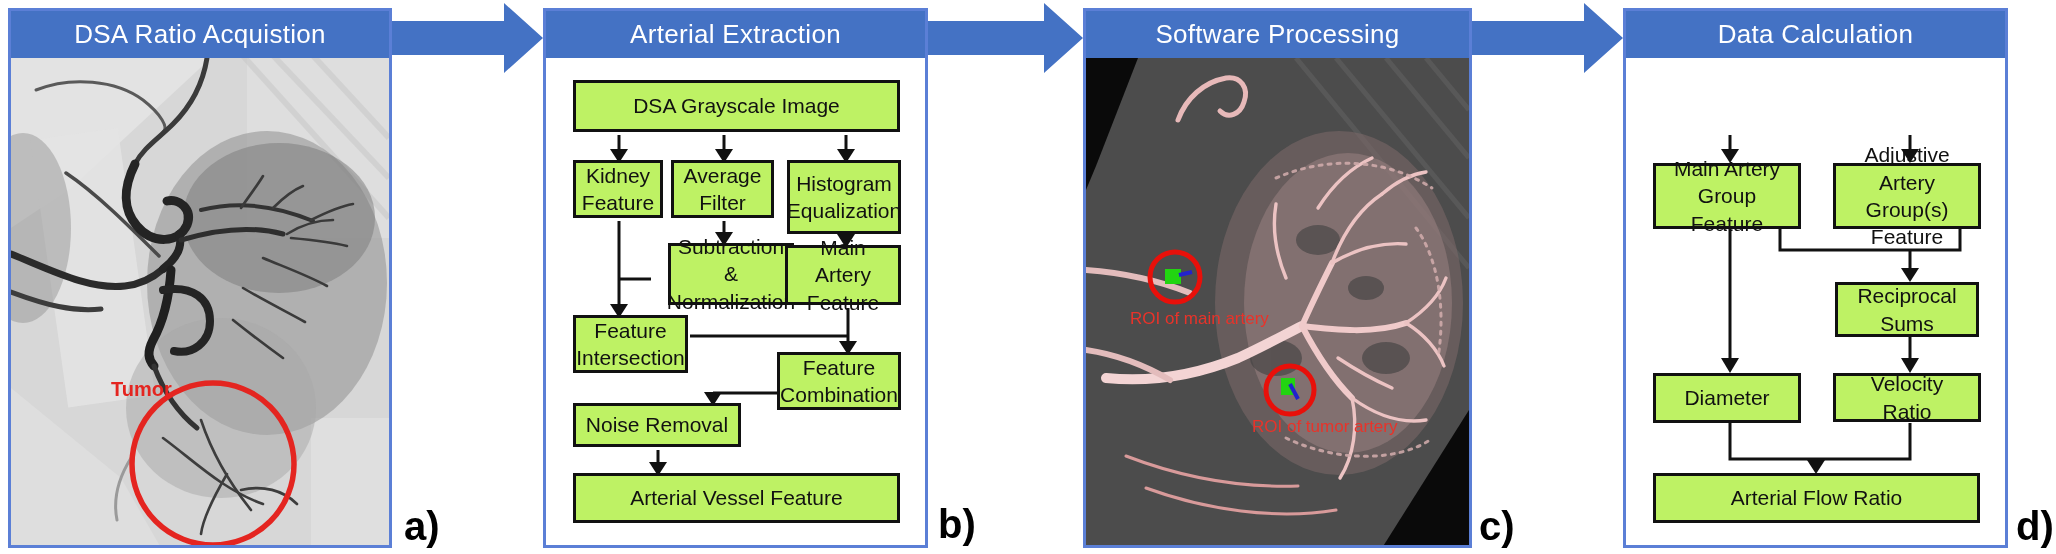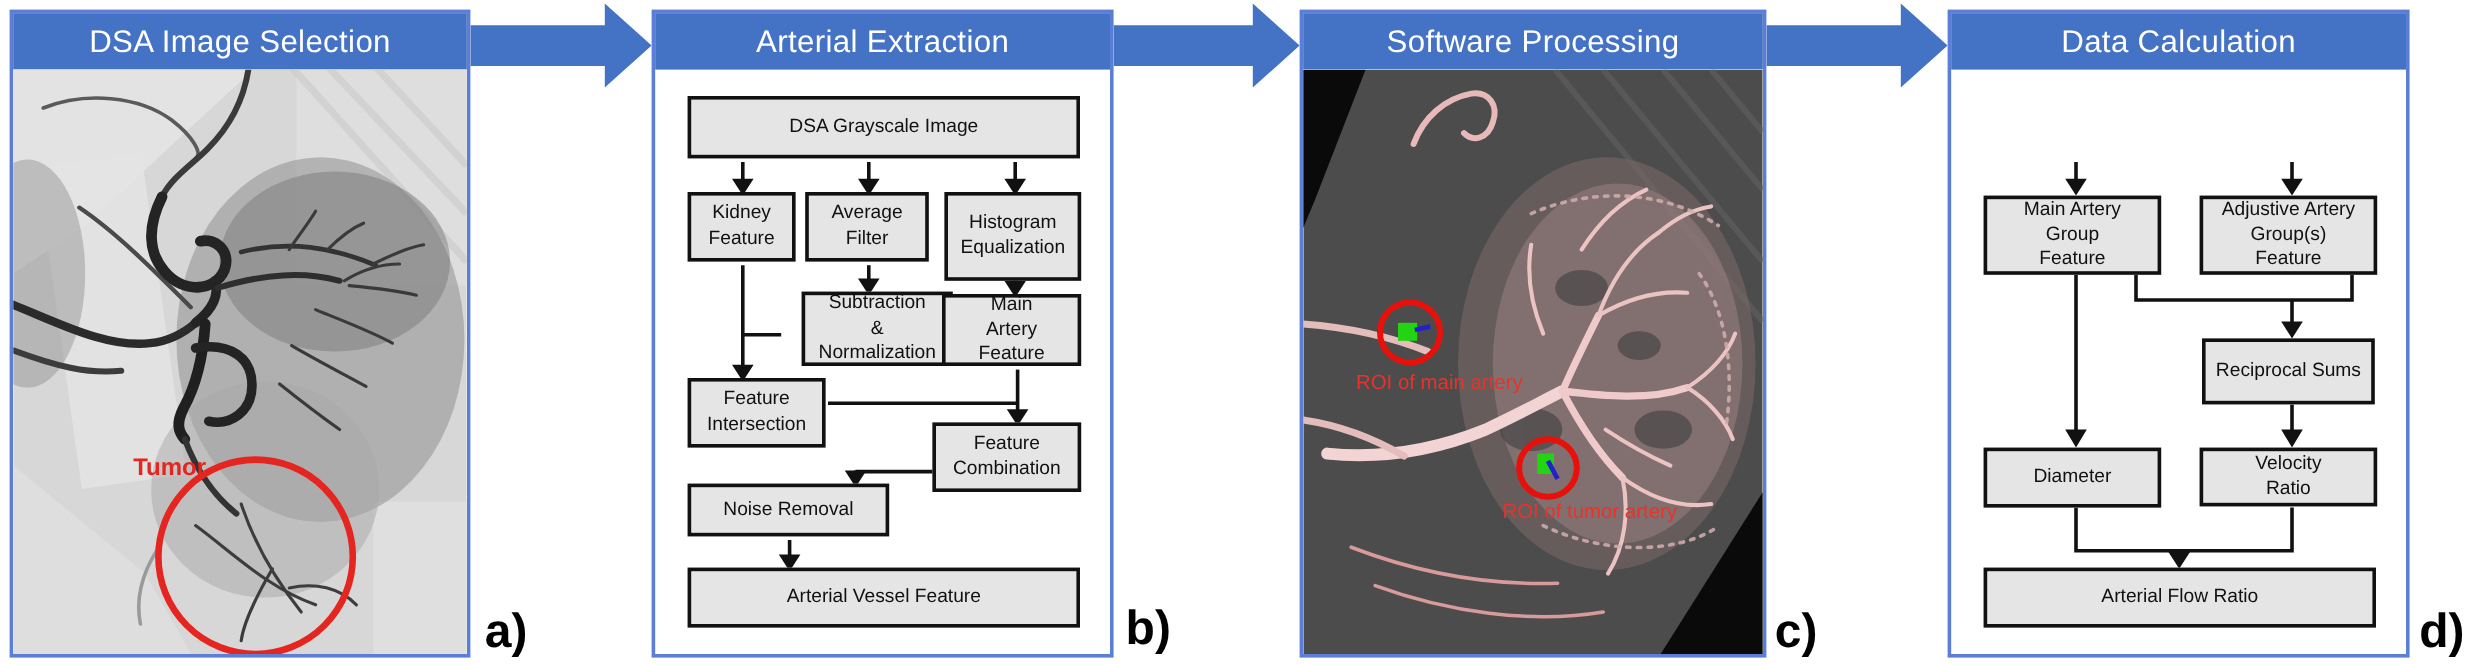--- a/index.html
+++ b/index.html
@@ -5,34 +5,34 @@
   html,body{margin:0;padding:0;background:#fff;}
   body{width:2056px;height:554px;overflow:hidden;font-family:"Liberation Sans",sans-serif;}
   .figure{position:relative;width:2056px;height:554px;background:#fff;}
   .panel{position:absolute;top:8px;height:540px;border:3px solid #5b7fd6;box-sizing:border-box;background:#fff;}
   .panel-header{height:47px;background:#4472c4;color:#fff;display:flex;align-items:center;justify-content:center;
     font-size:26px;letter-spacing:.3px;}
   .panel-body{position:absolute;left:0;top:47px;right:0;bottom:0;overflow:hidden;background:#fff;}
   .panel-body svg{display:block;}
   .flow-arrow{position:absolute;top:3px;height:70px;}
   .panel-label{position:absolute;font-size:40px;font-weight:700;color:#000;line-height:1;}
-  .node{position:absolute;box-sizing:border-box;border:3px solid #111;background:#e5e5e5;color:#111;
+  .node{position:absolute;box-sizing:border-box;border:3px solid #111;background:#bef264;color:#111;
     display:flex;align-items:center;justify-content:center;text-align:center;
-    white-space:pre-line;font-size:16px;line-height:1.3;padding:2px;}
+    white-space:pre-line;font-size:21px;line-height:1.3;padding:2px;}
   .connectors{position:absolute;left:0;top:0;}
   .connectors path,.connectors line{stroke:#111;stroke-width:3;fill:none;}
   .connectors .ah{fill:#111;stroke:none;}
 </style>
 </head>
 <body>
 
 <div class="figure">
 
   <section class="panel" style="left:8px;width:384px;">
-    <header class="panel-header">DSA Image Selection</header>
+    <header class="panel-header">DSA Ratio Acquistion</header>
     <div class="panel-body">
       <svg width="378" height="490" viewBox="0 0 378 490">
         <rect width="378" height="490" fill="#d7d7d7"></rect>
 
         <polygon points="0,0 200,0 60,130 0,170" fill="#e3e3e3"></polygon>
         <rect x="236" y="0" width="142" height="180" fill="#dedede"></rect>
         <g stroke="#c8c8c8" stroke-width="6" opacity=".55">
           <line x1="255" y1="-10" x2="378" y2="120"></line>
             <line x1="295" y1="-10" x2="378" y2="80"></line>
           <line x1="225" y1="-10" x2="378" y2="160"></line>

